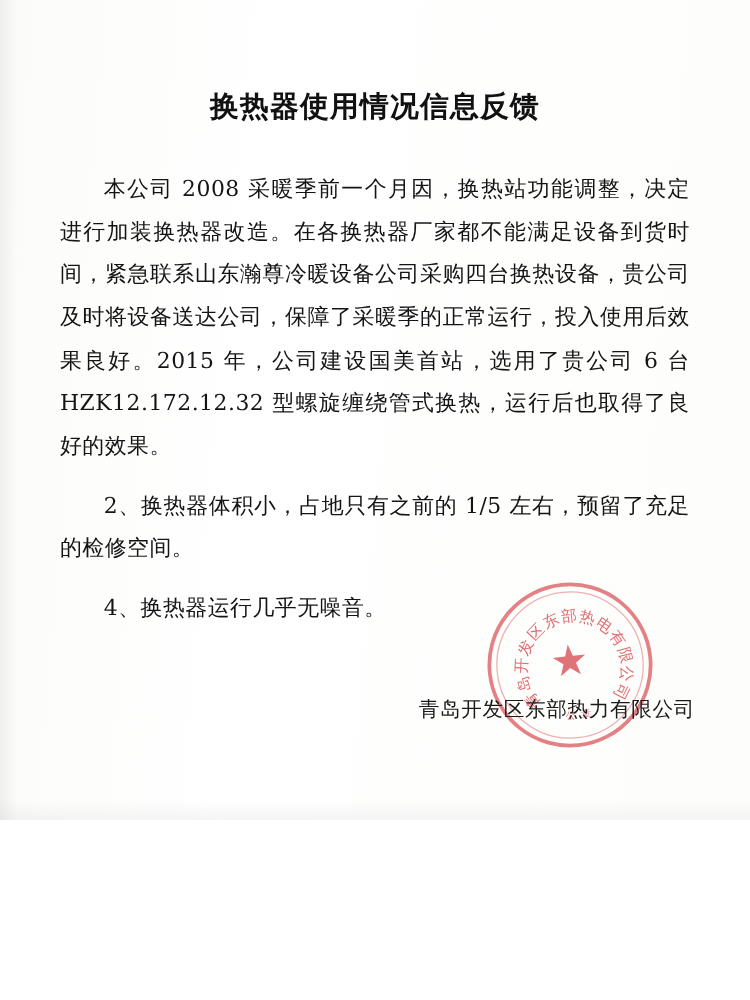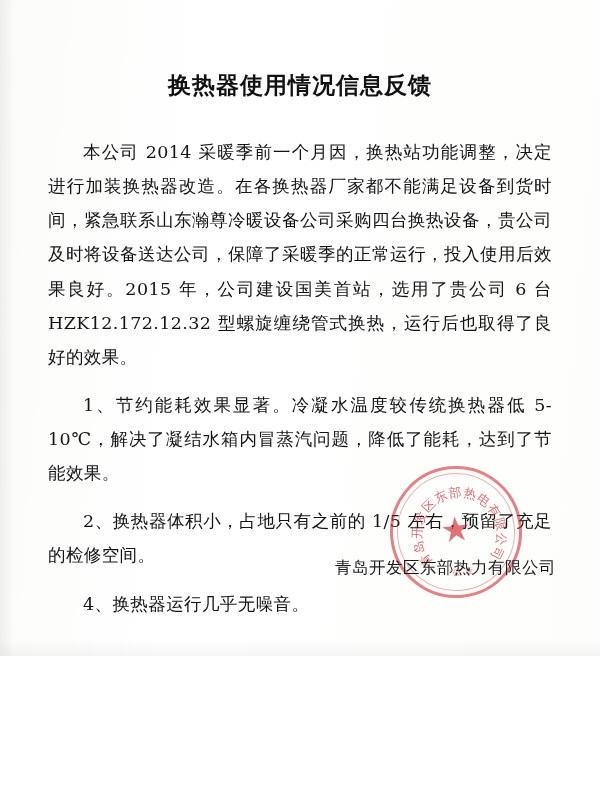--- a/index.html
+++ b/index.html
@@ -135,22 +135,21 @@
 </style>
 </head>
 <body>
 
 <div class="page">
 
   <div class="edge-shadow-left"></div>
 
   <h1 class="doc-title">换热器使用情况信息反馈</h1>
 
-  <p class="para">本公司 2014 采暖季前一个月因，换热站功能调整，决定进行加装换热器改造。在各换热器厂家都不能满足设备到货时间，紧急联系山东瀚尊冷暖设备公司采购四台换热设备，贵公司及时将设备送达公司，保障了采暖季的正常运行，投入使用后效果良好。2015 年，公司建设国美首站，选用了贵公司 6 台 HZK12.172.12.32 型螺旋缠绕管式换热，运行后也取得了良好的效果。</p>
-  <p class="para">1、节约能耗效果显著。冷凝水温度较传统换热器低 5-10℃，解决了凝结水箱内冒蒸汽问题，降低了能耗，达到了节能效果。</p>
+  <p class="para">本公司 2008 采暖季前一个月因，换热站功能调整，决定进行加装换热器改造。在各换热器厂家都不能满足设备到货时间，紧急联系山东瀚尊冷暖设备公司采购四台换热设备，贵公司及时将设备送达公司，保障了采暖季的正常运行，投入使用后效果良好。2015 年，公司建设国美首站，选用了贵公司 6 台 HZK12.172.12.32 型螺旋缠绕管式换热，运行后也取得了良好的效果。</p>
   <p class="para">2、换热器体积小，占地只有之前的 1/5 左右，预留了充足的检修空间。</p>
   <p class="para tight">4、换热器运行几乎无噪音。</p>
 
   <div class="seal">
     <div class="seal-top-text" id="seal-arc">
         <span style="transform: rotate(-122deg) translate(-6px, -50px);">青</span>
         <span style="transform: rotate(-101.667deg) translate(-6px, -50px);">岛</span>
         <span style="transform: rotate(-81.3333deg) translate(-6px, -50px);">开</span>
         <span style="transform: rotate(-61deg) translate(-6px, -50px);">发</span>
         <span style="transform: rotate(-40.6667deg) translate(-6px, -50px);">区</span>

